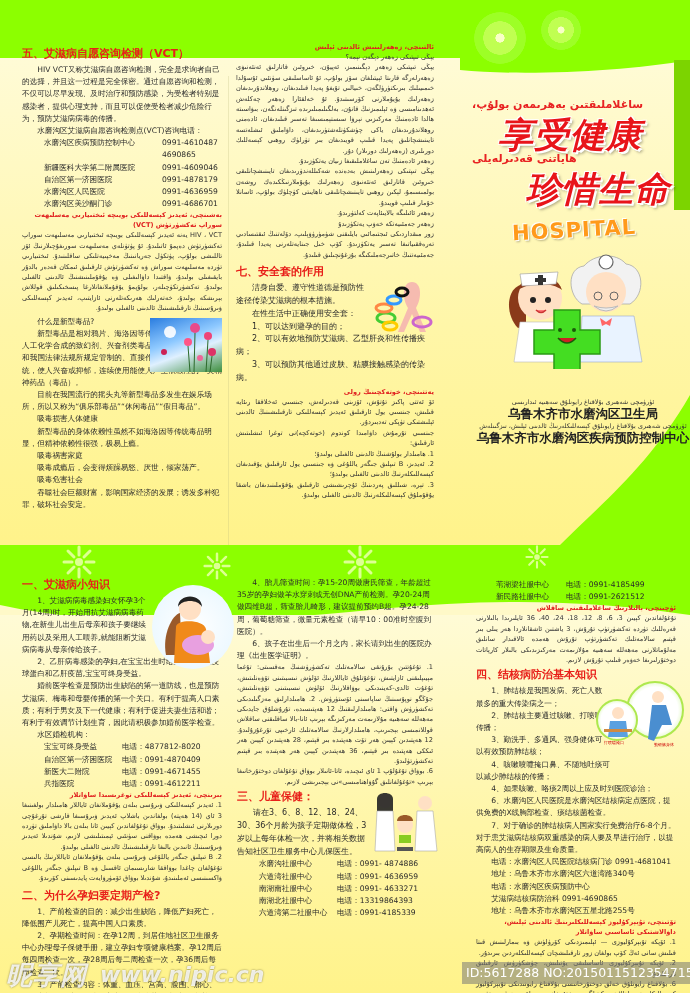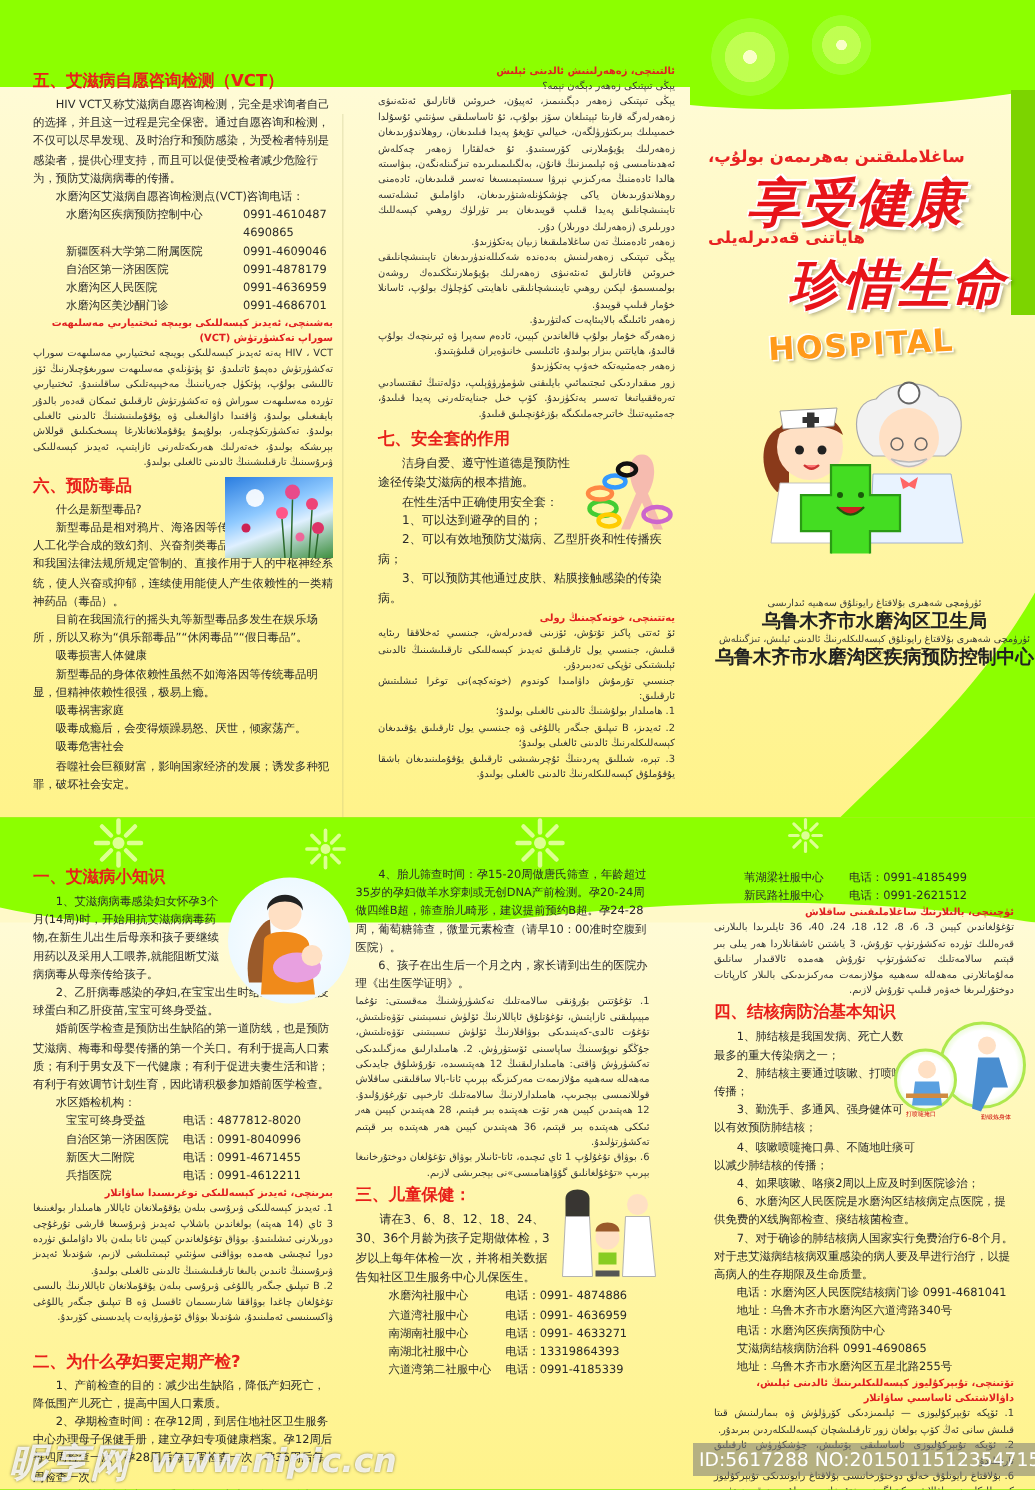--- a/index.html
+++ b/index.html
@@ -106,41 +106,39 @@
           <circle cx="20" cy="14" r="6" fill="#ffffff" opacity="0.9"></circle>
           <circle cx="45" cy="10" r="5" fill="#e84a8a"></circle>
             <circle cx="58" cy="18" r="4" fill="#ee4477"></circle>
           <circle cx="38" cy="24" r="4" fill="#ff5588"></circle>
             <circle cx="62" cy="34" r="4" fill="#dd3366"></circle>
           <circle cx="50" cy="40" r="3" fill="#ee6699"></circle>
             <circle cx="14" cy="34" r="3" fill="#cc2255"></circle>
           <path d="M45,15 L44,54 M58,22 L56,54 M38,28 L40,54 M62,38 L60,54" stroke="#2c6a2c" stroke-width="1"></path>
         </svg>
       </div>
-      <div class="sec-title">六、预防毒品</div>
       <p class="ind" style="padding-right:76px">什么是新型毒品?</p>
       <p class="ind" style="text-align:justify">新型毒品是相对鸦片、海洛因等传统毒品而言，主要指人工化学合成的致幻剂、兴奋剂类毒品，是由国际禁毒公约和我国法律法规所规定管制的、直接作用于人的中枢神经系统，使人兴奋或抑郁，连续使用能使人产生依赖性的一类精神药品（毒品）。</p>
       <p class="ind">目前在我国流行的摇头丸等新型毒品多发生在娱乐场所，所以又称为“俱乐部毒品”“休闲毒品”“假日毒品”。</p>
       <p class="ind">吸毒损害人体健康</p>
       <p class="ind">新型毒品的身体依赖性虽然不如海洛因等传统毒品明显，但精神依赖性很强，极易上瘾。</p>
       <p class="ind">吸毒祸害家庭</p>
       <p class="ind">吸毒成瘾后，会变得烦躁易怒、厌世，倾家荡产。</p>
       <p class="ind">吸毒危害社会</p>
       <p class="ind">吞噬社会巨额财富，影响国家经济的发展；诱发多种犯罪，破坏社会安定。</p>
     </div>
   </div>
 
-  <div class="col" style="left:252px;top:42px;width:198px">
+  <div class="col" style="left:236px;top:42px;width:198px">
     <div class="ug-red">ئالتىنچى، زەھەرلىنىش ئالدىنى ئېلىش</div>
     <div class="ug">يېڭى تىپتىكى زەھەر دېگەن نېمە؟</div>
     <div class="ug">يېڭى تىپتىكى زەھەر دېگىنىمىز، ئەپيۇن، خىروئىن قاتارلىق ئەنئەنىۋى زەھەرلەرگە قارىتا ئېيتىلغان سۆز بولۇپ، ئۇ ئاساسلىقى سۈنئىي ئۇسۇلدا خىمىيىلىك بىرىكتۈرۈلگەن، خىيالىي تۇيغۇ پەيدا قىلىدىغان، روھلاندۇرىدىغان زەھەرلىك يۇيۇملارنى كۆرسىتىدۇ. ئۇ خەلقئارا زەھەر چەكلەش ئەھدىنامىسى ۋە ئېلىمىزنىڭ قانۇن، بەلگىلىمىلىرىدە تىزگىنلەنگەن، بىۋاسىتە ھالدا ئادەمنىڭ مەركىزىي نېرۋا سىستېمىسىغا تەسىر قىلىدىغان، ئادەمنى روھلاندۇرىدىغان ياكى چۈشكۈنلەشتۈرىدىغان، داۋاملىق ئىشلەتسە تايىنىشچانلىق پەيدا قىلىپ قويىدىغان بىر تۈرلۈك روھىي كېسەللىك دورىلىرى (زەھەرلىك دورىلار) دۇر.</div>
     <div class="ug">زەھەر ئادەمنىڭ تەن ساغلاملىقىغا زىيان يەتكۈزىدۇ.</div>
     <div class="ug">يېڭى تىپتىكى زەھەرلىنىش بەدەندە شەكىللەندۈرىدىغان تايىنىشچانلىقى خىروئىن قاتارلىق ئەنئەنىۋى زەھەرلىك بۇيۇملارنىڭكىدەك روشەن بولمىسىمۇ، لېكىن روھىي تايىنىشچانلىقى ناھايىتى كۈچلۈك بولۇپ، ئاسانلا خۇمار قىلىپ قويىدۇ.</div>
     <div class="ug">زەھەر ئائىلىگە بالايىئاپەت كەلتۈرىدۇ.</div>
-    <div class="ug">زەھەرگە خۇمار بولۇپ قالغاندىن كېيىن، ئادەم سەپرا ۋە ئېرىنچەك بولۇپ قالىدۇ، ھاياتتىن بىزار بولىدۇ، ئائىلىسى خانىۋەيران قىلىۋېتىدۇ.</div>
     <div class="ug">زەھەر جەمئىيەتكە خەۋپ يەتكۈزىدۇ</div>
     <div class="ug">زور مىقداردىكى ئىجتىمائىي بايلىقنى شۈمۈرۈۋېلىپ، دۆلەتنىڭ ئىقتىسادىي تەرەققىياتىغا تەسىر يەتكۈزىدۇ. كۆپ خىل جىنايەتلەرنى پەيدا قىلىدۇ، جەمئىيەتنىڭ خاتىرجەملىكىگە بۇزغۇنچىلىق قىلىدۇ.</div>
 
     <div style="position:relative;margin-top:4px">
       <svg style="position:absolute;right:0;top:14px;width:62px;height:56px" viewBox="0 0 62 56">
         <path d="M40,4 C30,4 30,20 36,30 L26,54 L32,54 L40,36 L48,54 L54,54 L44,30 C50,20 50,4 40,4 Z" fill="#f4b0b0" opacity="0.85"></path>
         <ellipse cx="14" cy="40" rx="9" ry="5" fill="none" stroke="#44cc33" stroke-width="3"></ellipse>
         <ellipse cx="12" cy="30" rx="8" ry="4" fill="none" stroke="#ff8844" stroke-width="3"></ellipse>
         <ellipse cx="22" cy="22" rx="7" ry="4" fill="none" stroke="#3399ff" stroke-width="3"></ellipse>
         <ellipse cx="30" cy="14" rx="6" ry="4" fill="none" stroke="#111" stroke-width="3"></ellipse>
@@ -286,35 +284,35 @@
     <p class="ind" style="padding-right:70px">1、艾滋病病毒感染妇女怀孕3个月(14周)时，开始用抗艾滋病病毒药物,在新生儿出生后母亲和孩子要继续用药以及采用人工喂养,就能阻断艾滋病病毒从母亲传给孩子。</p>
     <p class="ind">2、乙肝病毒感染的孕妇,在宝宝出生时给宝宝注射免疫球蛋白和乙肝疫苗,宝宝可终身受益。</p>
     <p class="ind">婚前医学检查是预防出生缺陷的第一道防线，也是预防艾滋病、梅毒和母婴传播的第一个关口。有利于提高人口素质；有利于男女及下一代健康；有利于促进夫妻生活和谐；有利于有效调节计划生育，因此请积极参加婚前医学检查。</p>
     <p class="ind">水区婚检机构：</p>
     <div class="row">
         <span class="k" style="width:78px">宝宝可终身受益</span>
         <span class="v">电话：4877812-8020</span>
       </div>
     <div class="row">
         <span class="k" style="width:78px">自治区第一济困医院</span>
-        <span class="v">电话：0991-8040996</span>
+        <span class="v">电话：0991-4870409</span>
       </div>
     <div class="row">
         <span class="k" style="width:78px">新医大二附院</span>
         <span class="v">电话：0991-4671455</span>
       </div>
     <div class="row">
         <span class="k" style="width:78px">兵指医院</span>
         <span class="v">电话：0991-4612211</span>
       </div>
     <div class="ug-red">بىرىنچى، ئەيدىز كېسەللىكى توغرىسىدا ساۋاتلار</div>
     <div class="ug">1. ئەيدىز كېسەللىكى ۋىرۇسى بىلەن يۇقۇملانغان ئاياللار ھامىلدار بولغىنىغا 3 ئاي (14 ھەپتە) بولغاندىن باشلاپ ئەيدىز ۋىرۇسىغا قارشى تۇرغۇچى دورىلارنى ئىشلىتىدۇ. بوۋاق تۇغۇلغاندىن كېيىن ئانا بىلەن بالا داۋاملىق تۈردە دورا ئىچىشى ھەمدە بوۋاقنى سۈنئىي ئېمىتىلىشى لازىم، شۇندىلا ئەيدىز ۋىرۇسىنىڭ ئانىدىن بالىغا تارقىلىشىنىڭ ئالدىنى ئالغىلى بولىدۇ.</div>
     <div class="ug">2. B تىپلىق جىگەر ياللۇغى ۋىرۇسى بىلەن يۇقۇملانغان ئاياللارنىڭ بالىسى تۇغۇلغان چاغدا بوۋاققا شارىسىمان ئاقسىل ۋە B تىپلىق جىگەر ياللۇغى ۋاكسىنىسى ئەملىنىدۇ، شۇندىلا بوۋاق ئۆمۈرۋايەت پايدىسىنى كۆرىدۇ.</div>
 
-    <div class="sec-title" style="margin-top:16px">二、为什么孕妇要定期产检?</div>
+    <div class="sec-title" style="margin-top:4px">二、为什么孕妇要定期产检?</div>
     <p class="ind">1、产前检查的目的：减少出生缺陷，降低产妇死亡，降低围产儿死亡，提高中国人口素质。</p>
     <p class="ind">2、孕期检查时间：在孕12周，到居住地社区卫生服务中心办理母子保健手册，建立孕妇专项健康档案。孕12周后每四周检查一次，孕28周后每二周检查一次，孕36周后每周检查一次。</p>
     <p class="ind">3、产前检查内容：体重、血压、宫高、腹围、胎心、血尿常规、肝功、血糖、心电图及全身状况监测，B超检查……</p>
   </div>
 
   <div class="col" style="left:237px;top:32px;width:196px">
     <p class="ind">4、胎儿筛查时间：孕15-20周做唐氏筛查，年龄超过35岁的孕妇做羊水穿刺或无创DNA产前检测。孕20-24周做四维B超，筛查胎儿畸形，建议提前预约B超。孕24-28周，葡萄糖筛查，微量元素检查（请早10：00准时空腹到医院）。</p>
     <p class="ind">6、孩子在出生后一个月之内，家长请到出生的医院办理《出生医学证明》。</p>
     <div class="ug">1. تۇغۇتتىن بۇرۇنقى سالامەتلىك تەكشۈرۈشنىڭ مەقسىتى: تۇغما مېيىپلىقنى ئازايتىش، تۇغۇتلۇق ئاياللارنىڭ ئۆلۈش نىسبىتىنى تۆۋەنلىتىش، تۇغۇت ئالدى-كەينىدىكى بوۋاقلارنىڭ ئۆلۈش نىسبىتىنى تۆۋەنلىتىش، جۇڭگو نوپۇسىنىڭ ساپاسىنى ئۆستۈرۈش. 2. ھامىلدارلىق مەزگىلىدىكى تەكشۈرۈش ۋاقتى: ھامىلدارلىقنىڭ 12 ھەپتىسىدە، تۇرۇشلۇق جايدىكى مەھەللە سەھىيە مۇلازىمەت مەركىزىگە بېرىپ ئانا-بالا ساقلىقنى ساقلاش قوللانمىسى بېجىرىپ، ھامىلدارلارنىڭ سالامەتلىك ئارخىپى تۇرغۇزۇلىدۇ. 12 ھەپتىدىن كېيىن ھەر تۆت ھەپتىدە بىر قېتىم، 28 ھەپتىدىن كېيىن ھەر ئىككى ھەپتىدە بىر قېتىم، 36 ھەپتىدىن كېيىن ھەر ھەپتىدە بىر قېتىم تەكشۈرتۈلىدۇ.</div>
     <div class="ug">6. بوۋاق تۇغۇلۇپ 1 ئاي ئىچىدە، ئاتا-ئانىلار بوۋاق تۇغۇلغان دوختۇرخانىغا بېرىپ «تۇغۇلغانلىق گۇۋاھنامىسى»نى بېجىرىشى لازىم.</div>

